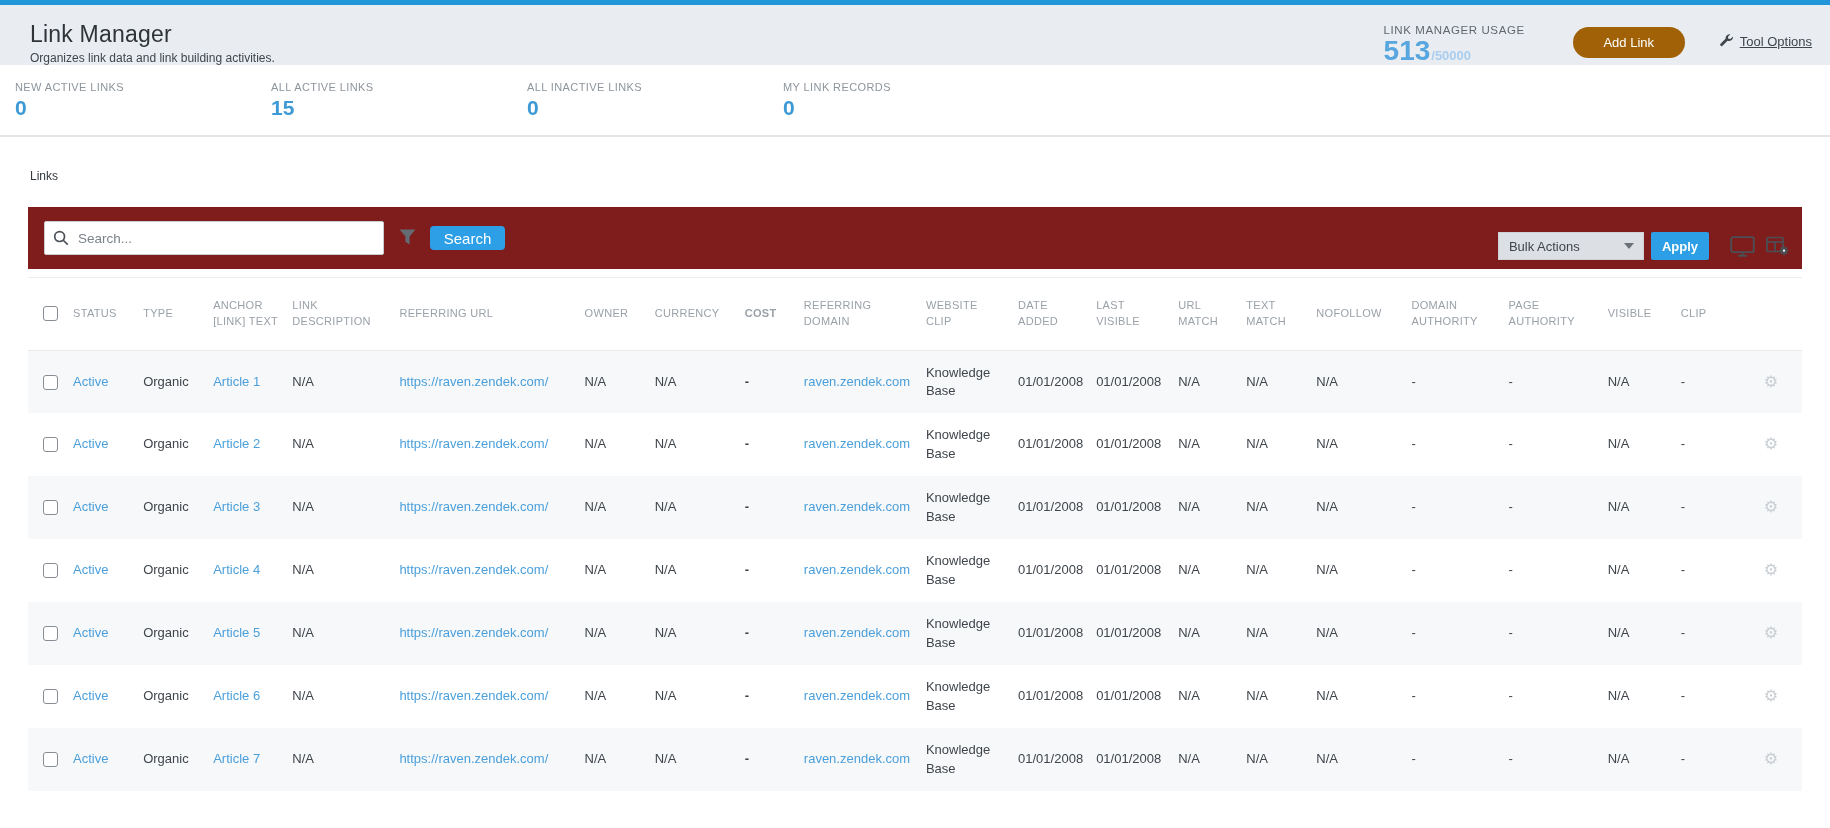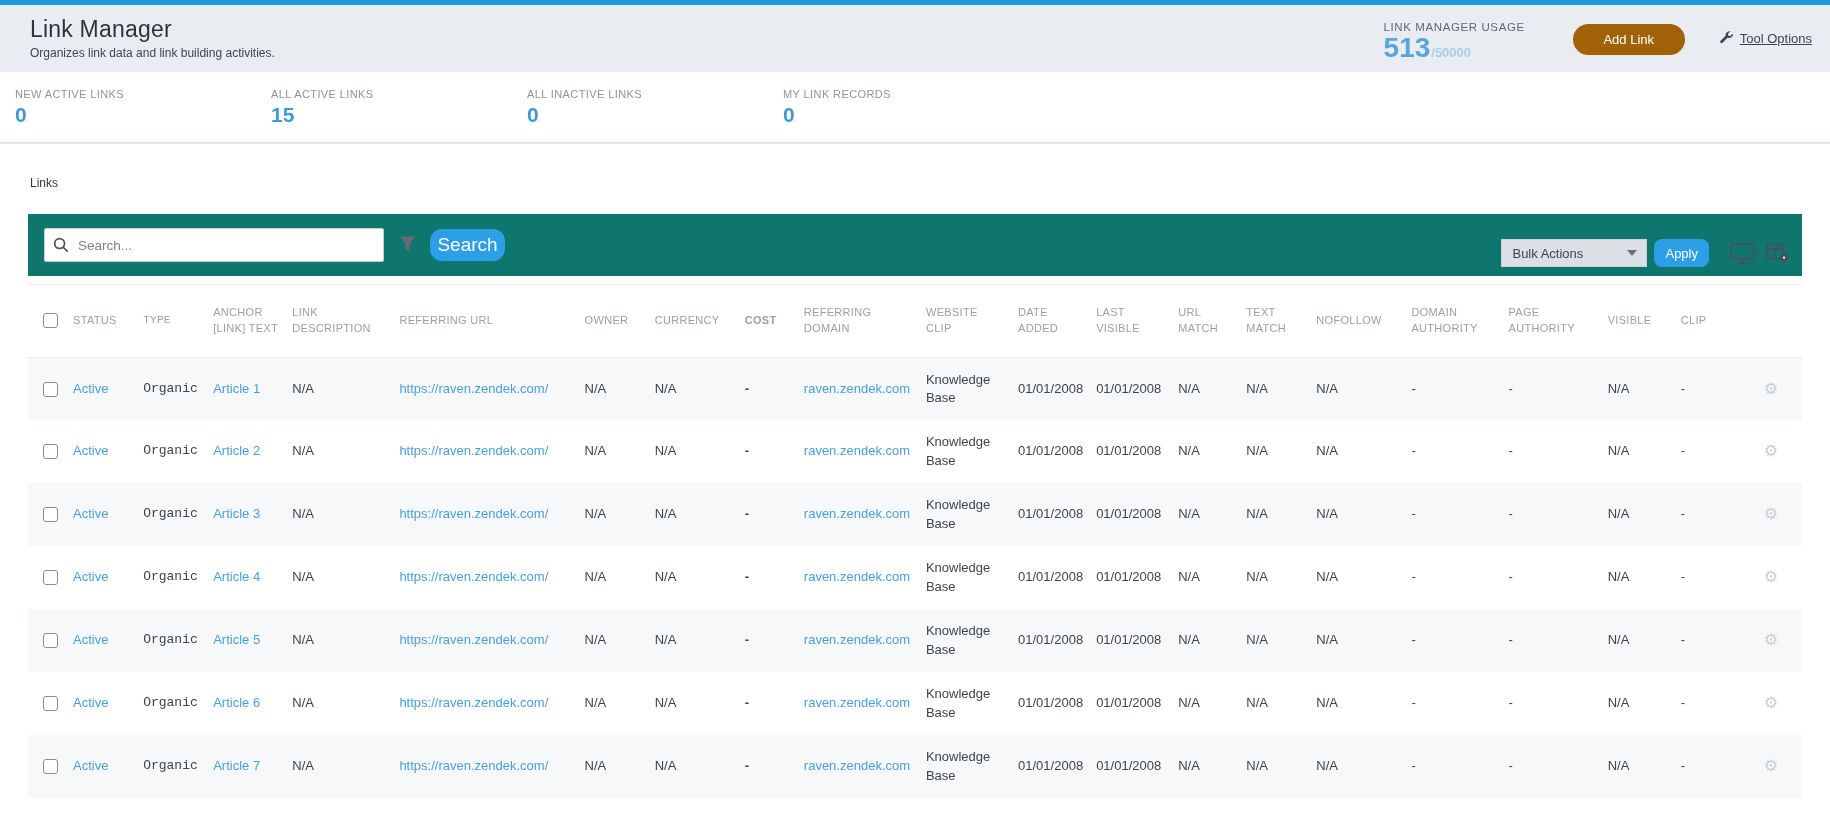--- a/index.html
+++ b/index.html
@@ -10,24 +10,24 @@
     color: #3f454b;
     overflow: hidden;
     position: relative;
   }
   
   .top-bar { height: 5px; background: #2196d8; width: 100%; }
 
   
   .app-header {
     background: #e9edf1;
-    height: 67px;
+    height: 60px;
     display: flex;
     justify-content: space-between;
-    align-items: flex-start;
+    align-items: flex-end;
     padding: 0 18px 0 30px;
   }
   .header-left { margin-top: 11px; }
   .header-left h1 { font-size: 23px; font-weight: 400; color: #2f3439; letter-spacing: .2px; }
   .header-left p { font-size: 12px; color: #3f454b; margin-top: 3px; }
   .header-right { display: flex; align-items: flex-start; margin-top: 16px; }
   .usage { margin-right: 48px; }
   .usage-label { font-size: 11.5px; color: #60676e; letter-spacing: .6px; }
   .usage-nums { display: flex; align-items: flex-end; margin-top: 1px; }
   .usage-value { font-size: 28px; font-weight: 700; color: #57a6e0; line-height: 1; }
@@ -50,71 +50,71 @@
     border-bottom: 2px solid #e2e5e8; padding-left: 15px;
   }
   .stat { width: 256px; }
   .stat-label { font-size: 11px; color: #8d959c; letter-spacing: .4px; }
   .stat-value { font-size: 21px; font-weight: 700; color: #3d9ad6; margin-top: 3px; line-height: 1.1; }
 
   
   .section-heading { margin: 32px 30px 24px; font-size: 12px; font-weight: 400; color: #33383d; }
 
   .toolbar {
-    margin: 0 28px; height: 62px; background: #0f766e;
+    margin: 0 28px; height: 62px; background: #7f1d1d;
     display: flex; align-items: center; justify-content: space-between; padding: 0 13px 0 16px;
   }
   .search-group { display: flex; align-items: center; }
   .search-box { position: relative; }
   .search-box input {
     width: 340px; height: 34px; border: 1px solid #c6ccd2; border-radius: 2px;
     padding: 0 8px 0 33px; font-size: 13.5px; font-family: inherit; color: #3f454b;
     outline: none; background: #fff;
   }
   .search-box input::placeholder { color: #7b828a; }
   .search-icon { position: absolute; left: 9px; top: 9px; display: inline-flex; }
   .filter-btn {
     width: 46px; height: 34px; background: transparent; border: none;
     display: flex; align-items: center; justify-content: center; cursor: pointer;
   }
   .search-btn {
-    width: 75px; height: 32px; background: #2d9fe6; border: none; border-radius: 12px;
-    color: #fff; font-size: 19px; font-family: inherit; cursor: pointer;
+    width: 75px; height: 24px; background: #2d9fe6; border: none; border-radius: 4px;
+    color: #fff; font-size: 15px; font-family: inherit; cursor: pointer;
   }
   .toolbar-right { display: flex; align-items: center; margin-top: 16px; }
   .bulk-select {
     width: 146px; height: 28px; background: #dce0e5; border: 1px solid #cdd2d8;
     display: flex; align-items: center; justify-content: space-between;
     padding: 0 9px 0 10px; font-size: 13px; color: #3f454b; cursor: pointer; margin-right: 7px;
   }
   .chevron-down { width: 0; height: 0; border-left: 5px solid transparent; border-right: 5px solid transparent; border-top: 6px solid #6a7177; }
   .apply-btn {
-    height: 28px; padding: 3px 11px; background: #2d9fe6; border: none; border-radius: 8px;
-    color: #fff; font-size: 13px; font-weight: 400; font-family: inherit; cursor: pointer;
+    height: 28px; padding: 3px 11px; background: #2d9fe6; border: none; border-radius: 2px;
+    color: #fff; font-size: 13px; font-weight: 700; font-family: inherit; cursor: pointer;
   }
   .tb-icon { display: inline-flex; cursor: pointer; }
   .tb-icon.monitor { margin-left: 21px; }
   .tb-icon.colgear { margin-left: 11px; }
 
   
   .table-wrap { margin: 8px 28px 0; border-top: 1px solid #eceef0; }
   table { width: 100%; border-collapse: collapse; table-layout: fixed; }
   thead th {
     height: 72px; font-size: 11px; font-weight: 400; color: #9aa1a8;
     letter-spacing: .3px; text-align: left; vertical-align: middle;
     padding-right: 12px; line-height: 1.45; border-bottom: 1px solid #e8ebed; background: #fff;
   }
   tbody td {
     height: 63px; font-size: 13px; color: #3f454b; vertical-align: middle;
     padding-right: 10px; line-height: 1.4;
   }
   tbody tr:nth-child(odd) { background: #f7f8fa; }
   .col-cb { width: 45px; padding-left: 15px; }
   .col-status { width: 70px; }
-  .col-type { width: 70px; font-family: Liberation Mono, monospace; }
+  .col-type { width: 70px; }
   .col-anchor_link_text { width: 79px; }
   .col-link_description { width: 107px; }
   .col-referring_url { width: 185px; }
   .col-owner { width: 70px; }
   .col-currency { width: 90px; }
   .col-cost { width: 59px; font-weight: bold; }
   .col-referring_domain { width: 122px; }
   .col-website_type { width: 92px; }
   .col-date_added { width: 78px; }
   .col-last_update { width: 82px; }

